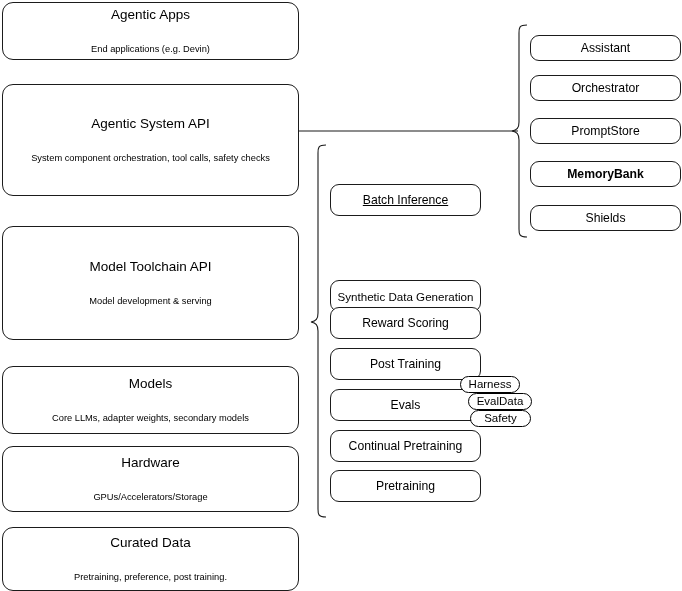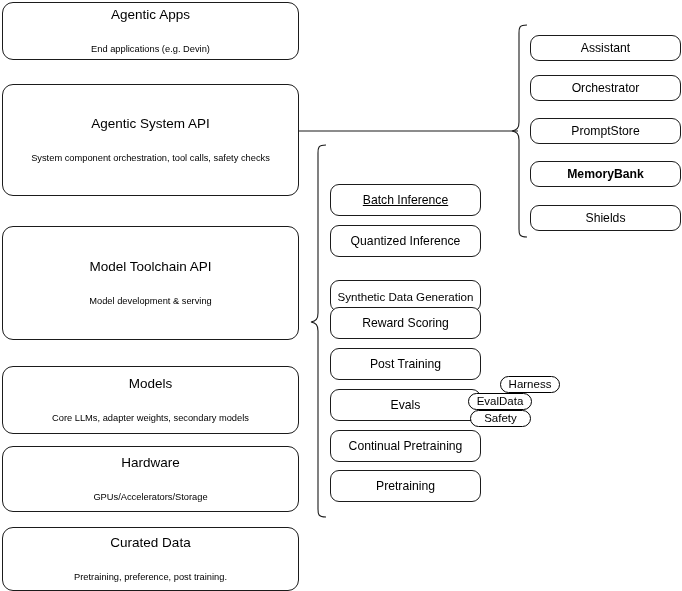--- a/index.html
+++ b/index.html
@@ -145,43 +145,40 @@
   </div>
 
   <div class="node layer-node" style="top:527px; height:64px;">
     <div class="title">Curated Data</div>
     <div class="subtitle">Pretraining, preference, post training.</div>
   </div>
 
   <div class="node cap-node" style="top:184px;text-decoration:underline;">
     <div class="title">Batch Inference</div>
   </div>
-  <div class="node cap-node" style="top:225px;">
-    <div class="title">Quantized Inference</div>
-  </div>
   <div class="node cap-node wide" style="top:280px;">
     <div class="title">Synthetic Data Generation</div>
   </div>
   <div class="node cap-node" style="top:307px;">
     <div class="title">Reward Scoring</div>
   </div>
   <div class="node cap-node" style="top:348px;">
     <div class="title">Post Training</div>
   </div>
   <div class="node cap-node" style="top:389px;">
     <div class="title">Evals</div>
   </div>
   <div class="node cap-node" style="top:430px;">
     <div class="title">Continual Pretraining</div>
   </div>
   <div class="node cap-node" style="top:470px;">
     <div class="title">Pretraining</div>
   </div>
 
-  <div class="badge" style="left:500px; top:376px; width:60px;">
+  <div class="badge" style="left:460px; top:376px; width:60px;">
     <span>Harness</span>
   </div>
   <div class="badge" style="left:468px; top:393px; width:64px;">
     <span>EvalData</span>
   </div>
   <div class="badge" style="left:470px; top:410px; width:61px;">
     <span>Safety</span>
   </div>
 
   <div class="node comp-node" style="top:35px;">

